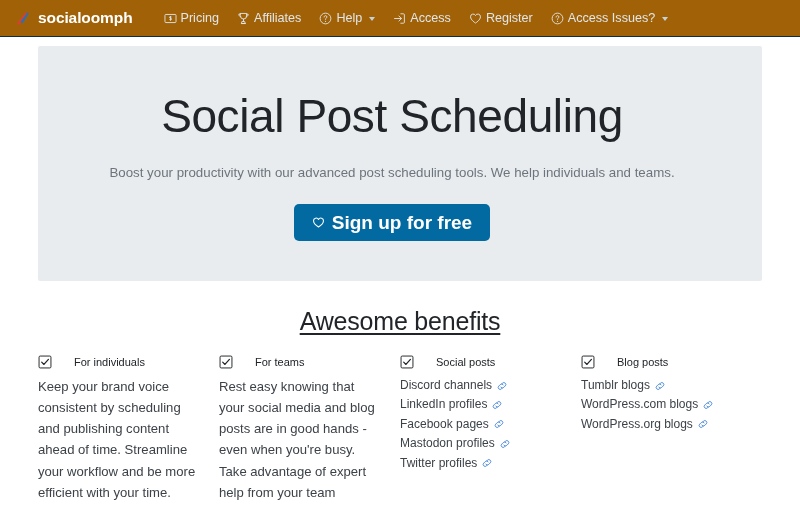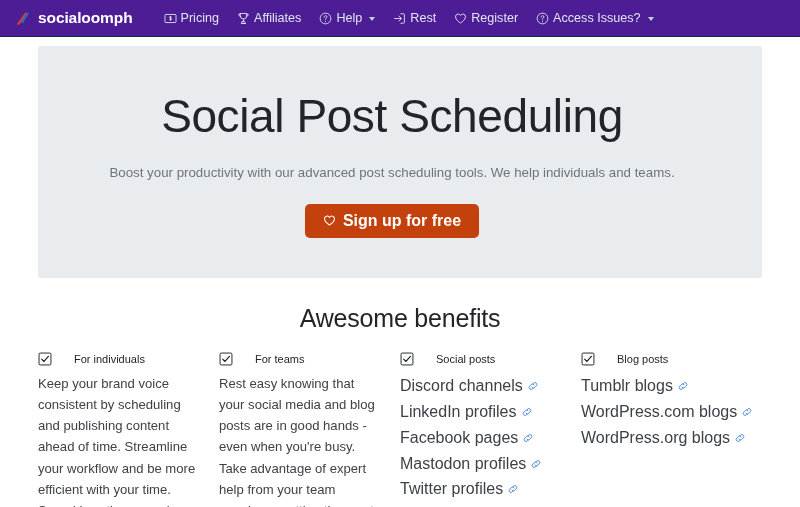--- a/index.html
+++ b/index.html
@@ -13,21 +13,21 @@
   body {
     font-family: "Liberation Sans", sans-serif;
     background: #ffffff;
     color: #212529;
     -webkit-font-smoothing: antialiased;
   }
 
   
   .navbar {
     height: 37px;
-    background: #4c1d95;
+    background: #a16207;
     border-bottom: 1px solid #0d2d42;
     display: flex;
     align-items: center;
     padding: 0 0 0 14px;
     gap: 0;
   }
 
   .brand {
     display: flex;
     align-items: center;
@@ -107,26 +107,26 @@
     line-height: 1.5;
   }
 
   .hero-cta-row {
     margin-top: 21px;
     display: flex;
     justify-content: center;
   }
 
   .btn-signup {
-    background: #c2410c;
+    background: #0369a1;
     border: none;
     border-radius: 5px;
     color: #ffffff;
     font-family: "Liberation Sans", sans-serif;
-    font-size: 16px;
+    font-size: 19px;
     font-weight: 700;
     padding: 9px 18px;
     display: inline-flex;
     align-items: center;
     gap: 7px;
     cursor: pointer;
     line-height: 1;
   }
 
   .btn-signup svg { display: block; }
@@ -135,20 +135,21 @@
   .benefits {
     padding: 0 38px;
     margin-top: 26px;
   }
 
   .benefits-title {
     text-align: center;
     font-size: 25px;
     font-weight: 400;
     color: #212529;
+    text-decoration: underline;
     text-underline-offset: 3px;
     letter-spacing: -0.2px;
   }
 
   .benefit-cols {
     display: flex;
     margin-top: 19px;
     gap: 0;
   }
 
@@ -173,21 +174,21 @@
 
   .btext {
     font-size: 13.1px;
     line-height: 1.62;
     color: #3c4248;
   }
 
   .blist { list-style: none; }
 
   .blist li {
-    font-size: 16px;
+    font-size: 12px;
     line-height: 1.62;
     color: #3c4248;
     display: flex;
     align-items: center;
     gap: 4px;
     white-space: nowrap;
   }
 
   .blist li a {
     color: #3c4248;
@@ -247,21 +248,21 @@
       <span class="caret"></span>
     </a>
 
     <a class="nav-link" href="#">
       <span>
         <svg width="13" height="13" viewBox="0 0 16 16" fill="none" stroke="#dfe6ec" stroke-width="1.1" stroke-linecap="round" stroke-linejoin="round">
           <path d="M9.6 2.2h3.2a1.2 1.2 0 0 1 1.2 1.2v9.2a1.2 1.2 0 0 1-1.2 1.2H9.6"></path>
           <path d="M1.9 8h8.2M7.3 4.9 10.4 8l-3.1 3.1"></path>
         </svg>
       </span>
-      <span>Rest</span>
+      <span>Access</span>
     </a>
 
     <a class="nav-link" href="#">
       <span>
         <svg width="13" height="13" viewBox="0 0 16 16" fill="none" stroke="#dfe6ec" stroke-width="1.15" stroke-linejoin="round">
           <path d="M8 13.6S1.9 9.9 1.9 5.9A3.2 3.2 0 0 1 8 4.4a3.2 3.2 0 0 1 6.1 1.5c0 4-6.1 7.7-6.1 7.7z"></path>
         </svg>
       </span>
       <span>Register</span>
     </a>

